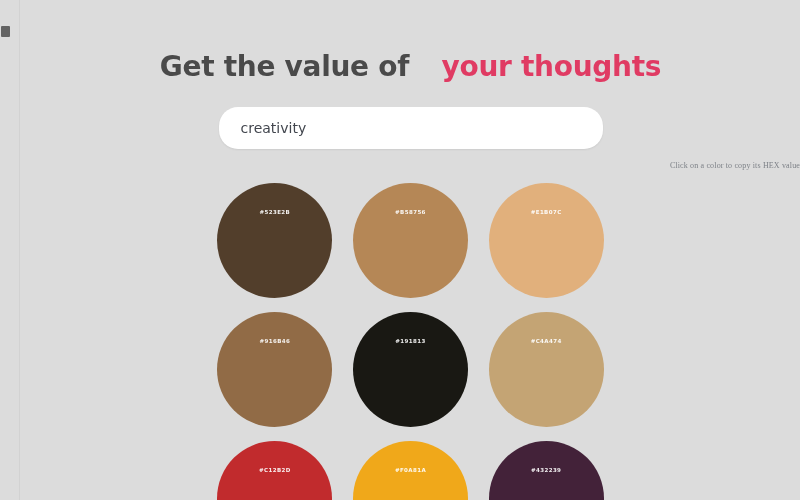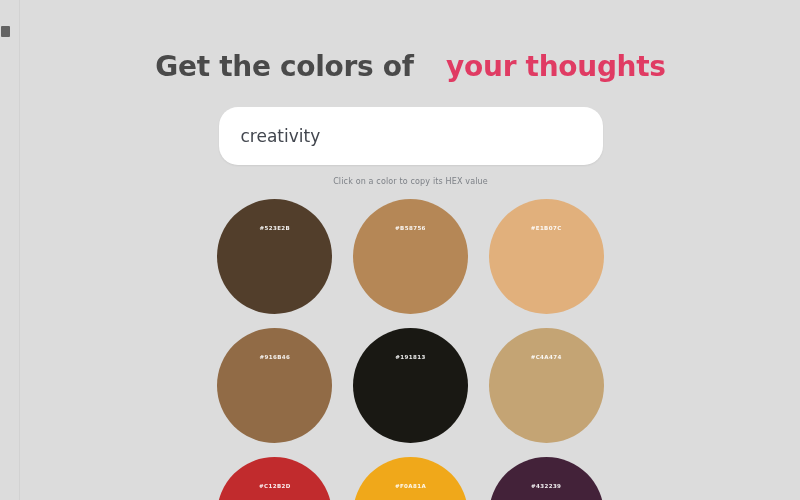--- a/index.html
+++ b/index.html
@@ -68,34 +68,35 @@
     display: flex;
     justify-content: center;
   }
   #search-input {
     width: 340px;
     height: 34px;
     border: none;
     outline: none;
     border-radius: 19px;
     background: #ffffff;
-    padding: 12px 22px;
+    padding: 4px 22px;
     font-family: "DejaVu Sans", "Liberation Sans", sans-serif;
-    font-size: 17px;
+    font-size: 14px;
     color: #42464e;
     box-shadow: 0 1px 2px rgba(0,0,0,0.07);
   }
   #search-input::placeholder { color: #9aa0a6; }
 
   #hint-text {
     margin-top: 12px;
-    text-align: center;
+    text-align: right;
     font-size: 8px;
     color: #7d8187;
     letter-spacing: 0.15px;
+    font-family: Liberation Serif, serif;
   }
 
   
   #swatch-grid {
     margin: 13px auto 0 auto;
     width: 390px;
     display: grid;
     grid-template-columns: repeat(3, 1fr);
     column-gap: 17px;
     row-gap: 14px;
@@ -123,21 +124,21 @@
 </head>
 <body style="background: rgb(220, 220, 220);">
 
 <div id="left-strip" style="background: rgb(220, 220, 220);">
   <div id="corner-glyph"></div>
 </div>
 
 <div id="page">
 
   <h1 id="page-title" style="color: rgb(74, 74, 74);">
-    <span>Get the colors of </span><span class="accent" style="color: rgb(224, 59, 99); margin-left: 23px;">your thoughts</span>
+    <span>Get the value of </span><span class="accent" style="color: rgb(224, 59, 99); margin-left: 23px;">your thoughts</span>
   </h1>
 
   <div id="search-row">
     <input id="search-input" type="text" placeholder="Type a word..." value="creativity" style="">
   </div>
 
   <div id="hint-text">Click on a color to copy its HEX value</div>
 
   <div id="swatch-grid">
       <div class="swatch" style="background: rgb(82, 62, 43);">

